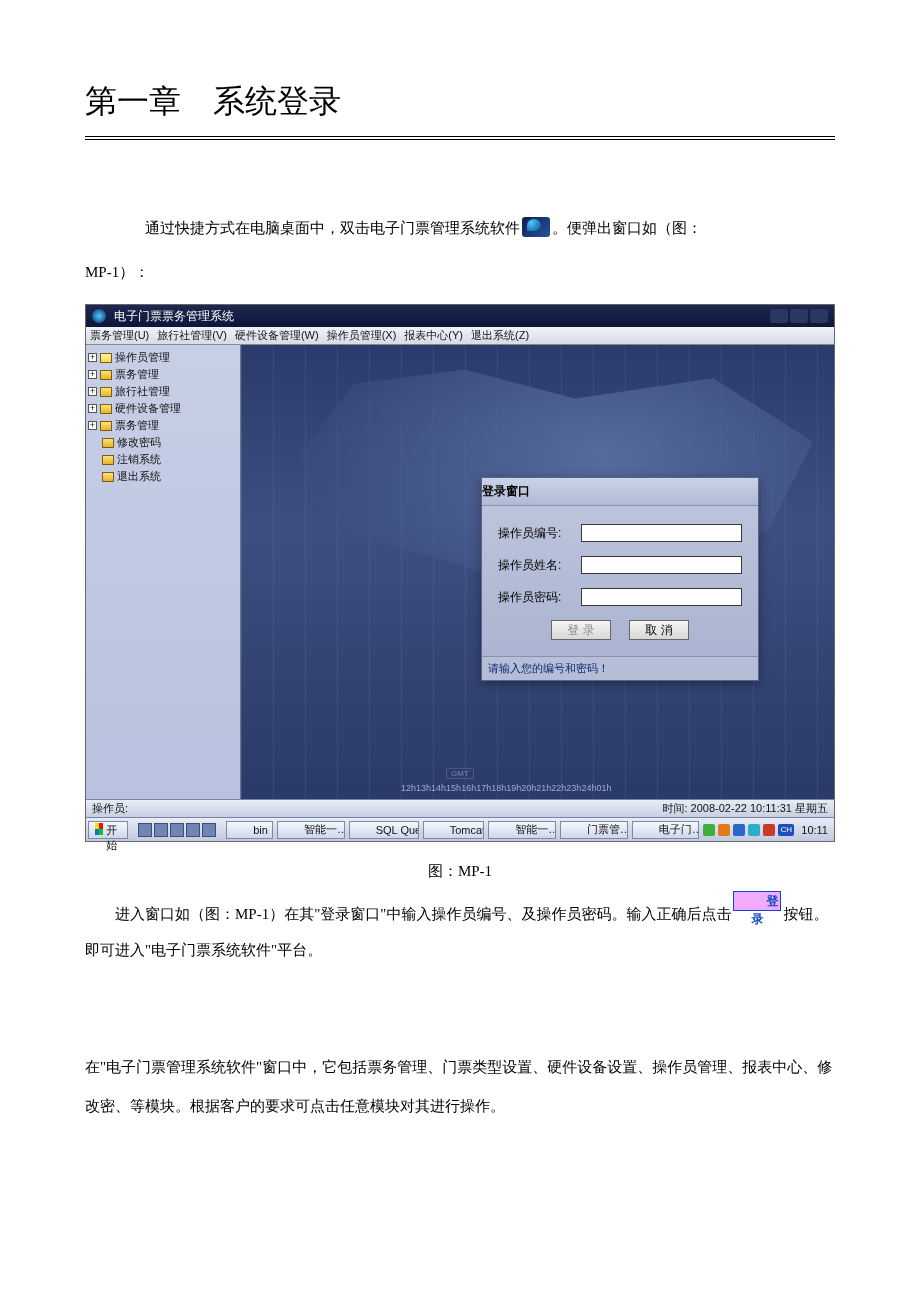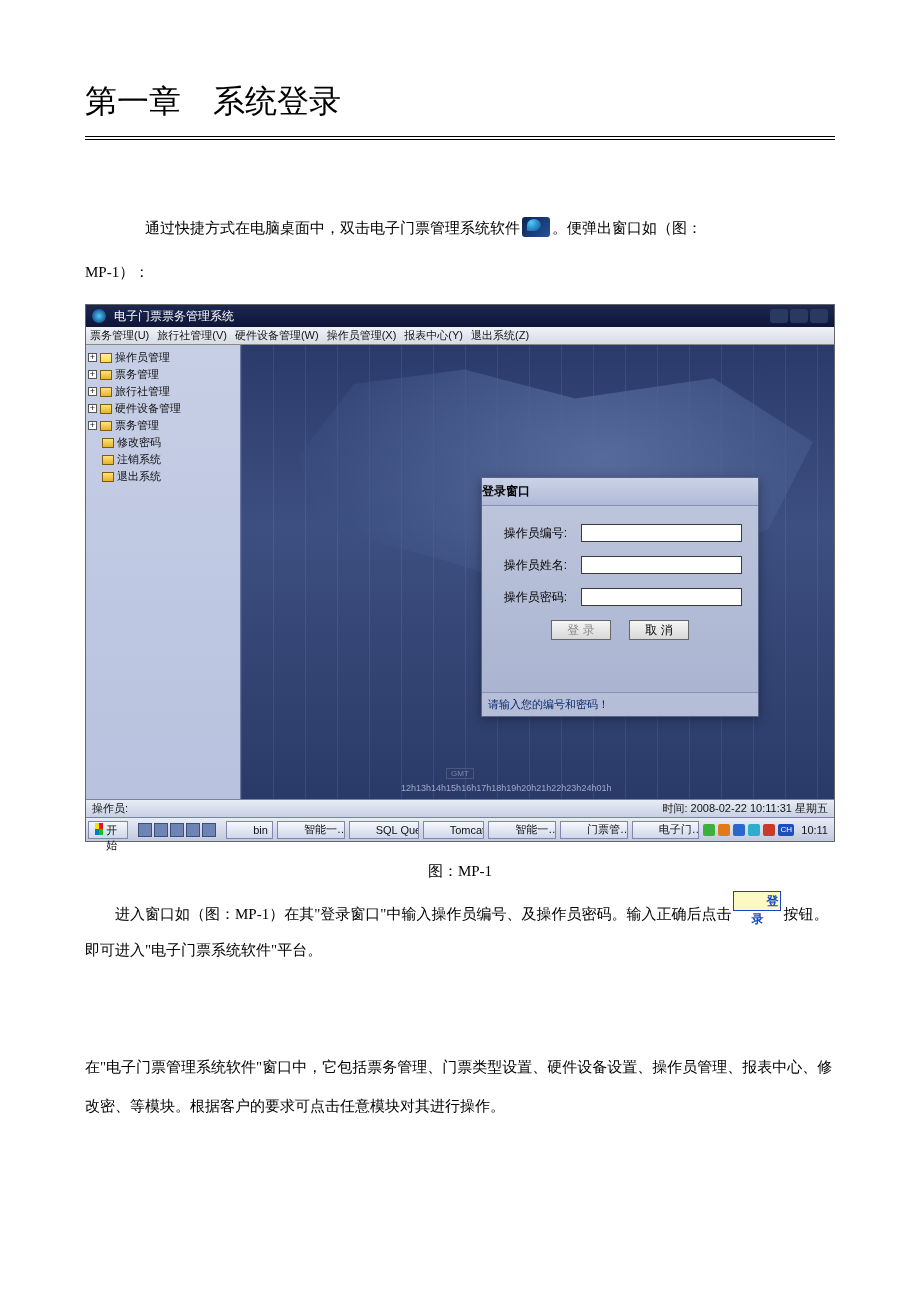--- a/index.html
+++ b/index.html
@@ -4,21 +4,21 @@
 <style>
 * { box-sizing: border-box; margin: 0; padding: 0; }
 body { font-family: "SimSun", "宋体", serif; background: #fff; width: 920px; margin: 0 auto; font-size: 15px; color: #000; }
 .page { padding: 80px 85px 60px 85px; }
 .chapter-title { font-size: 32px; font-weight: normal; font-family: "SimHei","黑体",sans-serif; margin-bottom: 12px; }
 .dbl-rule { border-bottom: 4px double #000; height: 0; margin-bottom: 70px; }
 .para { font-size: 15px; line-height: 2.4; margin-bottom: 8px; }
 .indent { text-indent: 4em; }
 .inline-icon { display:inline-block; width:28px; height:20px; vertical-align:-4px; background:linear-gradient(135deg,#0b224d,#27529c);border-radius:3px;position:relative;margin:0 2px;}
 .inline-icon::after{content:"";position:absolute;left:5px;top:2px;width:14px;height:12px;background:radial-gradient(circle at 30% 30%,#4fc9ff,#0b4c8f);border-radius:50% 50% 50% 0;}
-.inline-login-btn{display:inline-block;width:48px;height:20px;vertical-align:-4px;background:#fef9c3;border:1px solid #1047c9;color:#1047c9;font-size:12px;text-align:center;line-height:18px;font-weight:bold;margin:0 2px;}
+.inline-login-btn{display:inline-block;width:48px;height:20px;vertical-align:-4px;background:#f0abfc;border:1px solid #1047c9;color:#1047c9;font-size:12px;text-align:center;line-height:18px;font-weight:bold;margin:0 2px;}
 .fig-caption{text-align:center;font-size:15px;margin:20px 0 10px;}
 .screenshot{width:750px;margin:14px auto 0;display:block;border:1px solid #666;background:#a3a3a3;position:relative;font-family:"Tahoma","SimSun",sans-serif;}
 .titlebar{height:22px;background:linear-gradient(#1e2850,#0d1538);display:flex;align-items:center;padding:0 6px;}
 .titlebar-icon{width:14px;height:14px;background:radial-gradient(circle,#4fc9ff,#05295c);border-radius:50%;margin-right:8px;}
 .titlebar-text{color:#fff;font-size:12px;flex:1;}
 .win-ctrls{display:flex;gap:2px;}
 .win-ctrl{width:18px;height:14px;background:#2a3960;border-radius:3px;}
 .menubar{height:18px;background:linear-gradient(#f1f3f9,#d6dbe5);display:flex;align-items:center;padding:0 4px;gap:8px;font-size:11px;color:#111;border-bottom:1px solid #888;}
 .menubar span{cursor:default;}
 .content-area{display:flex;height:454px;}
@@ -30,26 +30,26 @@
 .fld.open{background:linear-gradient(#fff1a6,#ffd94e);}
 .main{flex:1;position:relative;background:linear-gradient(#2a3a6b,#3d4f80 40%,#2a3a68);overflow:hidden;}
 .map-fill{position:absolute;inset:0;background:repeating-linear-gradient(90deg,rgba(255,255,255,0.08) 0,rgba(255,255,255,0.08) 1px,transparent 1px,transparent 32px);}
 .map-land{position:absolute;left:30px;top:10px;right:10px;height:290px;background:radial-gradient(ellipse at 60% 35%,rgba(90,110,160,.9),rgba(60,80,130,.5) 60%,transparent 75%);clip-path:polygon(5% 35%,15% 10%,35% 5%,55% 15%,80% 8%,98% 30%,90% 60%,70% 75%,50% 82%,30% 70%,10% 60%);}
 .hour-labels{position:absolute;bottom:6px;left:160px;right:0;display:flex;font-size:9px;color:#9fa9c9;}
 .gmt{position:absolute;bottom:20px;left:205px;font-size:8px;color:#7d87a8;border:1px solid #4b5879;padding:0 4px;}
 .login-box{position:absolute;left:240px;top:132px;width:278px;background:linear-gradient(#bfc7dd,#a8b2cf);border:1px solid #5a648b;box-shadow:0 3px 10px rgba(0,0,0,.35);font-size:12px;color:#000;}
 .login-title{background:linear-gradient(#cbd3e7,#b0bad6);text-align:left;font-weight:bold;padding:5px 0;border-bottom:1px solid #8891b3;}
 .login-body{padding:18px 16px 6px;}
 .login-row{display:flex;align-items:center;margin-bottom:14px;gap:6px;}
-.login-row label{width:85px;text-align:center;padding-right:2px;}
+.login-row label{width:85px;text-align:left;padding-right:2px;}
 .login-row input{flex:1;height:18px;border:1px solid #3a3a3a;background:#fff;font-size:12px;padding:0 2px;}
 .btn-row{display:flex;justify-content:center;gap:18px;margin-top:4px;margin-bottom:10px;}
 .btn{width:60px;height:20px;font-size:12px;border:1px solid #666;background:linear-gradient(#f6f6f6,#d8d8d8);cursor:pointer;}
 .btn.disabled{color:#8a8a8a;}
-.login-hint{font-size:11px;color:#0b286f;padding:4px 6px;border-top:1px solid #8891b3;background:rgba(255,255,255,.15);margin-top:36px;}
+.login-hint{font-size:11px;color:#0b286f;padding:4px 6px;border-top:1px solid #8891b3;background:rgba(255,255,255,.15);}
 .statusbar{height:18px;background:linear-gradient(#e8ecf6,#c8d0e3);display:flex;align-items:center;justify-content:space-between;font-size:11px;padding:0 6px;color:#111;border-top:1px solid #7782a6;}
 .taskbar{height:24px;background:linear-gradient(#e8ecf6,#c1c9dd);border-top:1px solid #7782a6;display:flex;align-items:center;font-size:11px;padding:0 2px;gap:4px;color:#111;}
 .start-btn{display:flex;align-items:flex-start;gap:3px;background:linear-gradient(#f6f8fe,#cfd7ea);border:1px solid #7d88aa;padding:1px 6px;height:18px;}
 .start-flag{width:12px;height:12px;background:conic-gradient(#e81123 0 25%,#16c60c 0 50%,#0078d7 0 75%,#fce100 0);}
 .ql{display:flex;gap:2px;margin:0 6px;}
 .ql-icon{width:14px;height:14px;background:#6d84b4;border:1px solid #3d4e78;}
 .taskbtn{background:linear-gradient(#f6f8fe,#cfd7ea);border:1px solid #7d88aa;height:18px;padding:0 6px;display:flex;align-items:center;gap:20px;max-width:70px;overflow:hidden;white-space:nowrap;}
 .taskbtn .ti{width:12px;height:12px;background:#4b639a;}
 .tray{margin-left:auto;display:flex;align-items:center;gap:3px;padding-right:4px;}
 .tray-icon{width:12px;height:12px;border-radius:2px;}

